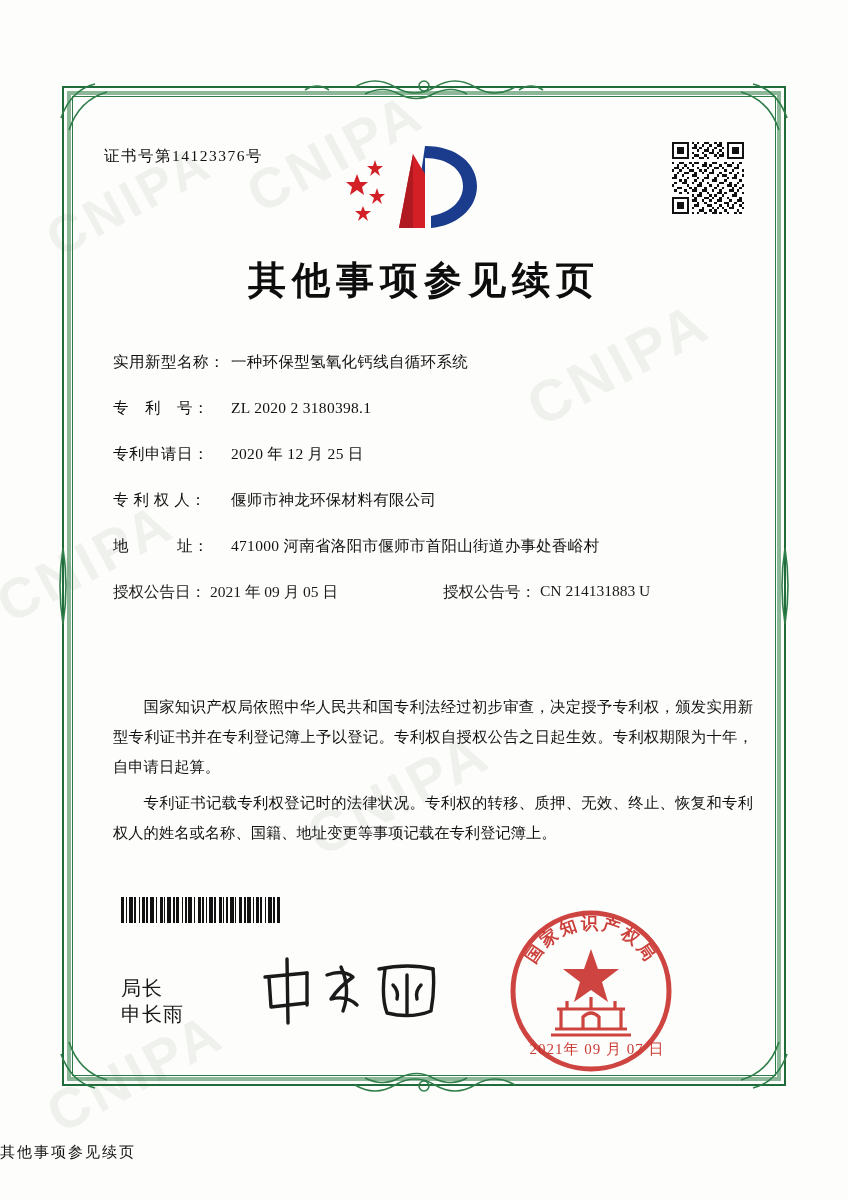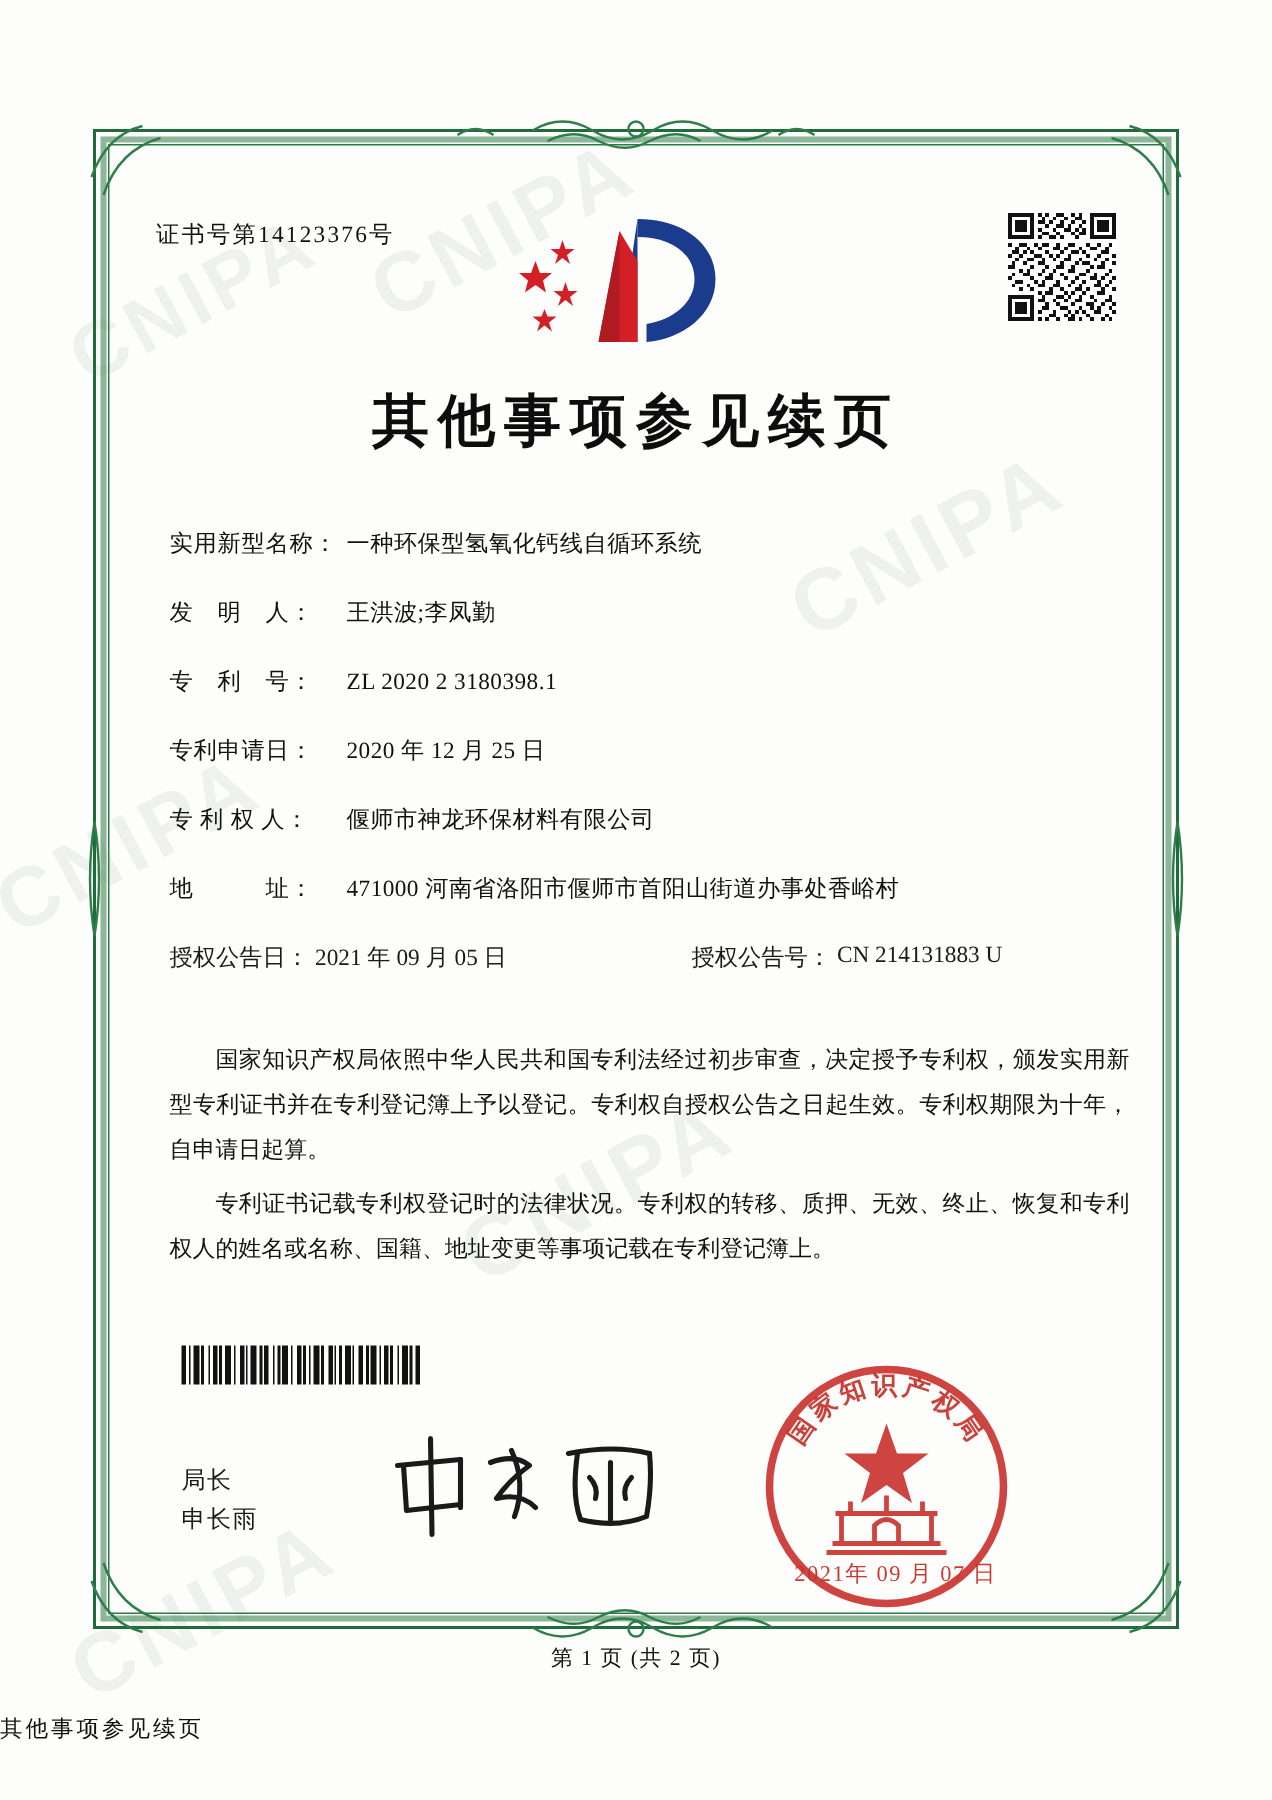--- a/index.html
+++ b/index.html
@@ -144,21 +144,21 @@
     letter-spacing: 0.3px;
   }
 
   .dual-row {
     display: flex;
     align-items: baseline;
     font-size: 15.5px;
     margin-bottom: 22px;
   }
   .dual-left { width: 330px; flex: 0 0 330px; display: flex; }
-  .dual-right { display: flex; margin-left: 18px; }
+  .dual-right { display: flex; }
   .dual-lbl { white-space: nowrap; }
   .dual-val { margin-left: 4px; }
 
   
   .paras {
     position: absolute;
     left: 113px;
     top: 692px;
     width: 640px;
     font-size: 15.3px;
@@ -181,21 +181,21 @@
     display: flex;
     align-items: stretch;
   }
   .barcode i { display: block; height: 100%; background: #111; }
 
   
   .sig-label {
     position: absolute;
     left: 121px;
     top: 975px;
-    font-size: 16px;
+    font-size: 20px;
     line-height: 26px;
     letter-spacing: 1px;
   }
   .sig-hand {
     position: absolute;
     left: 255px;
     top: 955px;
     width: 200px;
     height: 72px;
   }
@@ -507,24 +507,20 @@
   </svg>
 
   <div class="title">其他事项参见续页</div>
 
   <div class="fields">
     <div class="field-row">
       <span class="field-label">实用新型名称：</span>
       <span class="field-value">一种环保型氢氧化钙线自循环系统</span>
     </div>
     <div class="field-row">
-      <span class="field-label">发　明　人：</span>
-      <span class="field-value">王洪波;李凤勤</span>
-    </div>
-    <div class="field-row">
       <span class="field-label">专　利　号：</span>
       <span class="field-value">ZL 2020 2 3180398.1</span>
     </div>
     <div class="field-row">
       <span class="field-label">专利申请日：</span>
       <span class="field-value">2020 年 12 月 25 日</span>
     </div>
     <div class="field-row">
       <span class="field-label">专 利 权 人：</span>
       <span class="field-value">偃师市神龙环保材料有限公司</span>
@@ -667,16 +663,15 @@
       <path d="M62 104 L62 96 M86 104 L86 92 M110 104 L110 96"></path>
       <path d="M78 124 L78 112 q8 -8 16 0 L94 124"></path>
       <path d="M46 130 L126 130"></path>
     </g>
     <text font-size="17" font-weight="bold" fill="#c8302b" opacity="0.92" font-family="'Liberation Serif', serif" letter-spacing="3">
       <textPath href="#arcTop" startOffset="50%" text-anchor="middle">国家知识产权局</textPath>
     </text>
   </svg>
   <div class="seal-date">2021年 09 月 07 日</div>
 
-  <div class="page-no">第 1 页 (共 2 页)</div>
   <div class="footer-note">其他事项参见续页</div>
 
 </div>
 
 </body></html>

